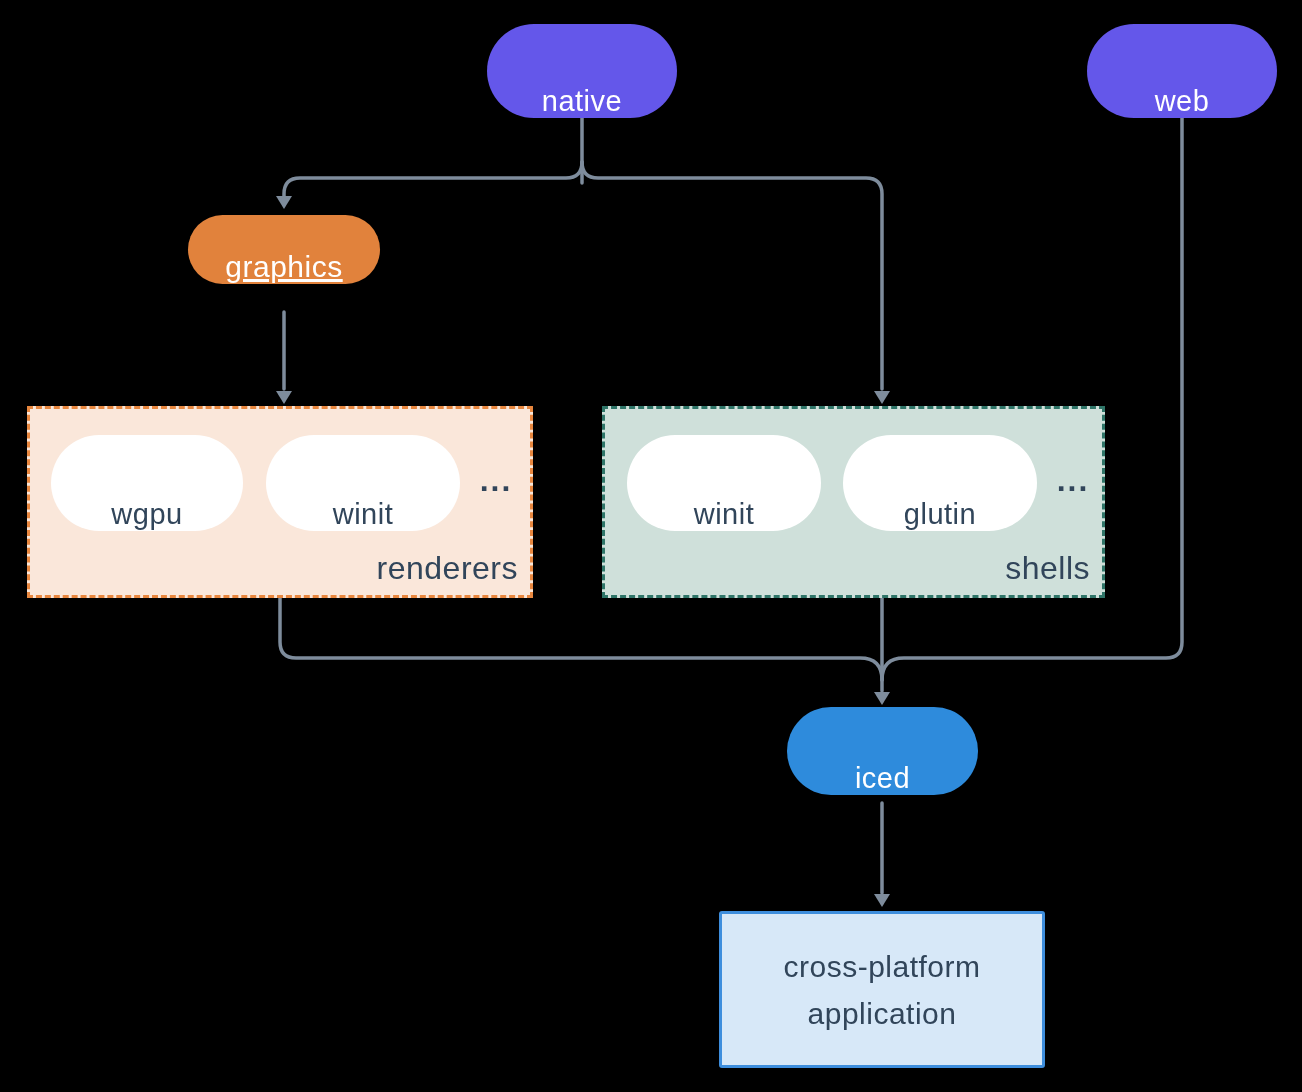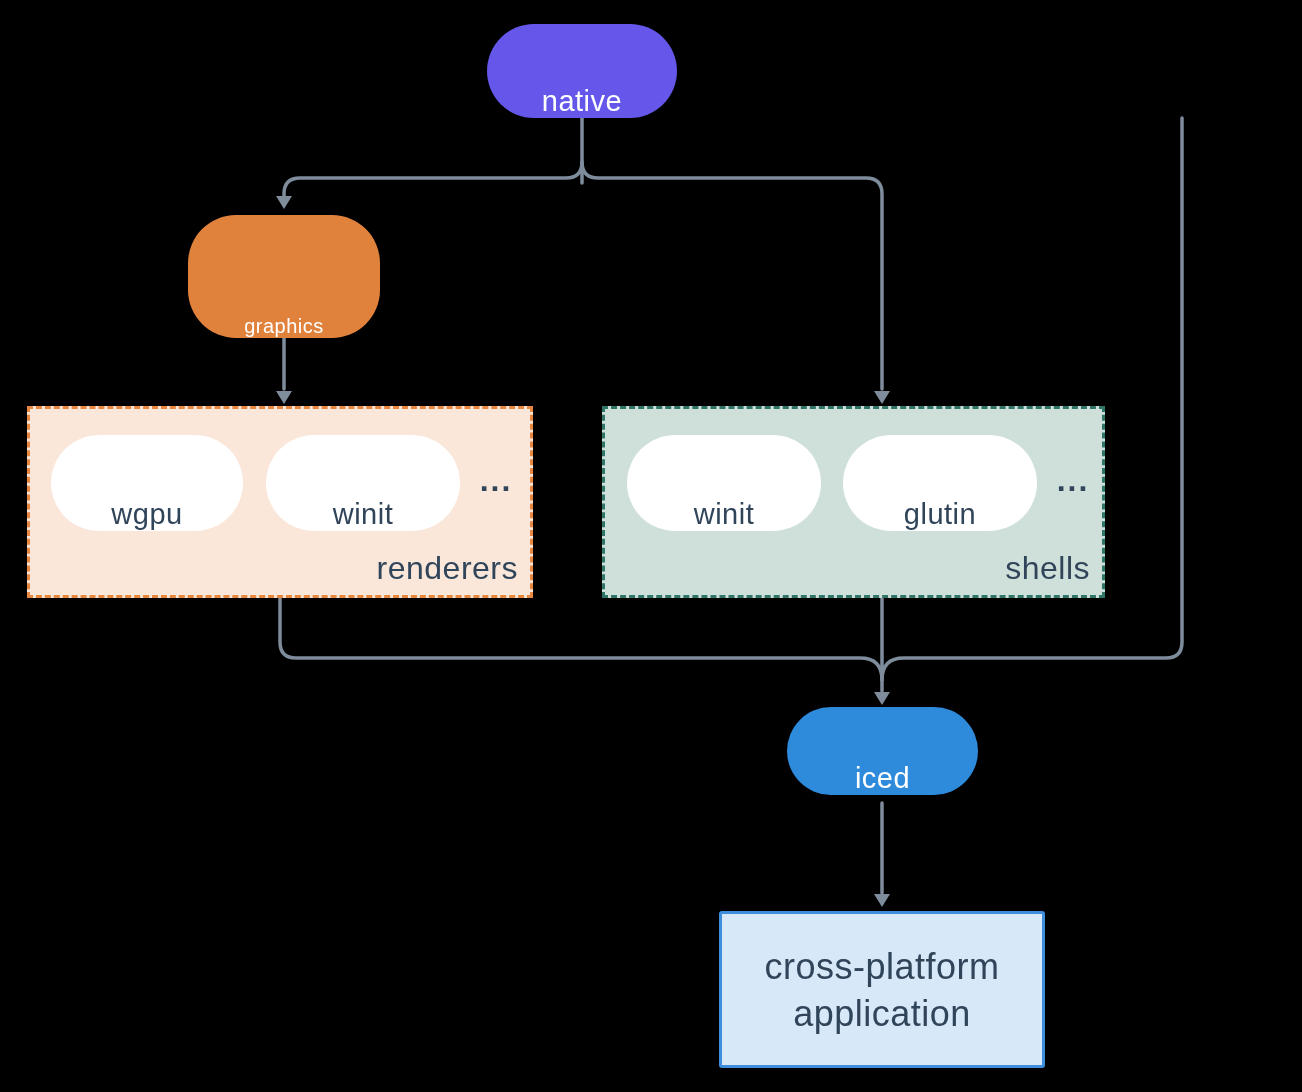--- a/index.html
+++ b/index.html
@@ -91,29 +91,29 @@
     left: 719px; top: 911px;
     width: 326px; height: 157px;
     box-sizing: border-box;
     background: var(--app-fill, #D7E8F8);
     border: 3px solid var(--app-border, #3E8EDD);
     border-radius: 3px;
     display: flex;
     flex-direction: column;
     align-items: center;
     justify-content: center;
-    font-size: 36px;
+    font-size: 30px;
     line-height: 47px;
     color: var(--text-dark, #31455A);
     letter-spacing: 0.5px;
   }
   
   .node-native   { left: 487px;  top: 24px;  width: 190px; height: 94px; }
   .node-web      { left: 1087px; top: 24px;  width: 190px; height: 94px; }
-  .node-graphics { left: 188px;  top: 215px; width: 192px; height: 123px; font-size: 20px; }
+  .node-graphics { left: 188px;  top: 215px; width: 192px; height: 69px; font-size: 30px; text-decoration: underline; }
   .node-iced     { left: 787px;  top: 707px; width: 191px; height: 88px; }
   .inner-pill    { top: 26px; height: 96px; }
   .pill-wgpu   { left: 21px;  width: 192px; }
   .pill-glow   { left: 236px; width: 194px; }
   .pill-winit  { left: 22px;  width: 194px; }
   .pill-glutin { left: 238px; width: 194px; }
   .ellipsis-renderers { left: 438px; }
   .ellipsis-shells    { left: 440px; }
 </style>
 </head>
@@ -142,20 +142,23 @@
     <path class="head" d="M 874 692 L 890 692 L 882 705 Z"></path>
 
     <path class="edge" d="M 882 803 L 882 893"></path>
     <path class="head" d="M 874 894 L 890 894 L 882 907 Z"></path>
   </svg>
 
   <div class="pill purple node-native">
     <span>native</span>
   </div>
 
+  <div class="pill purple node-web">
+    <span>web</span>
+  </div>
 
   <div class="pill orange node-graphics">
     <span>graphics</span>
   </div>
 
   <div class="group-box renderers">
     <div class="pill white inner-pill pill-wgpu">
       <span>wgpu</span>
     </div>
     <div class="pill white inner-pill pill-glow">

